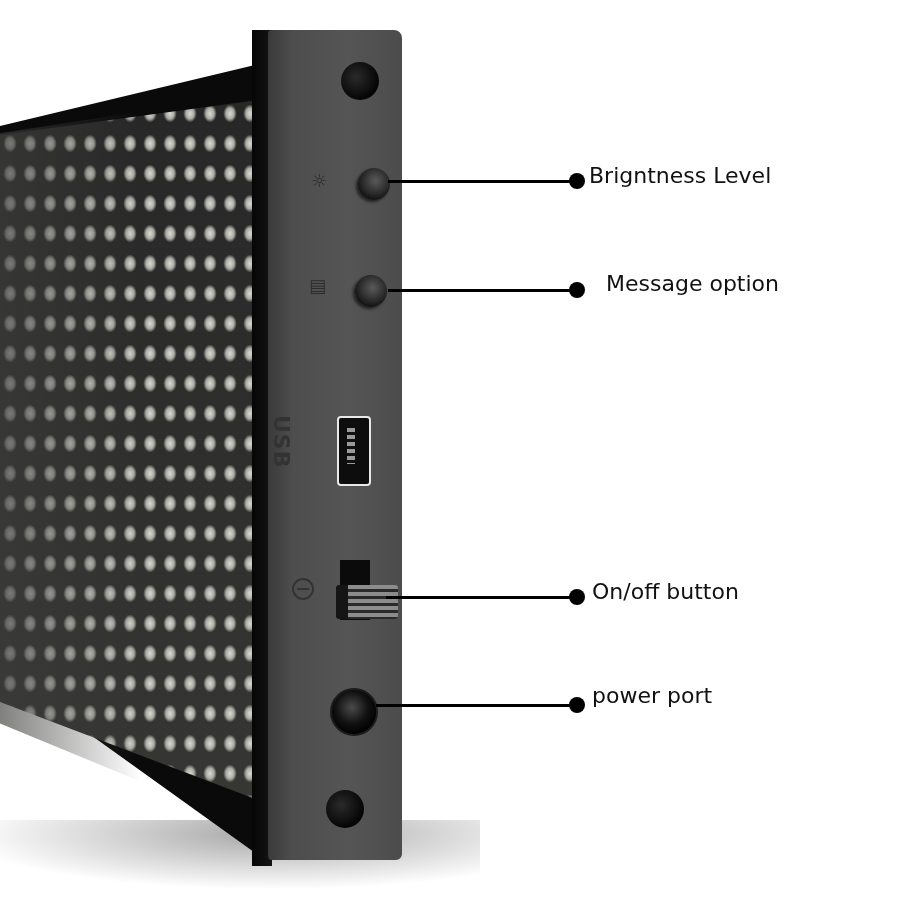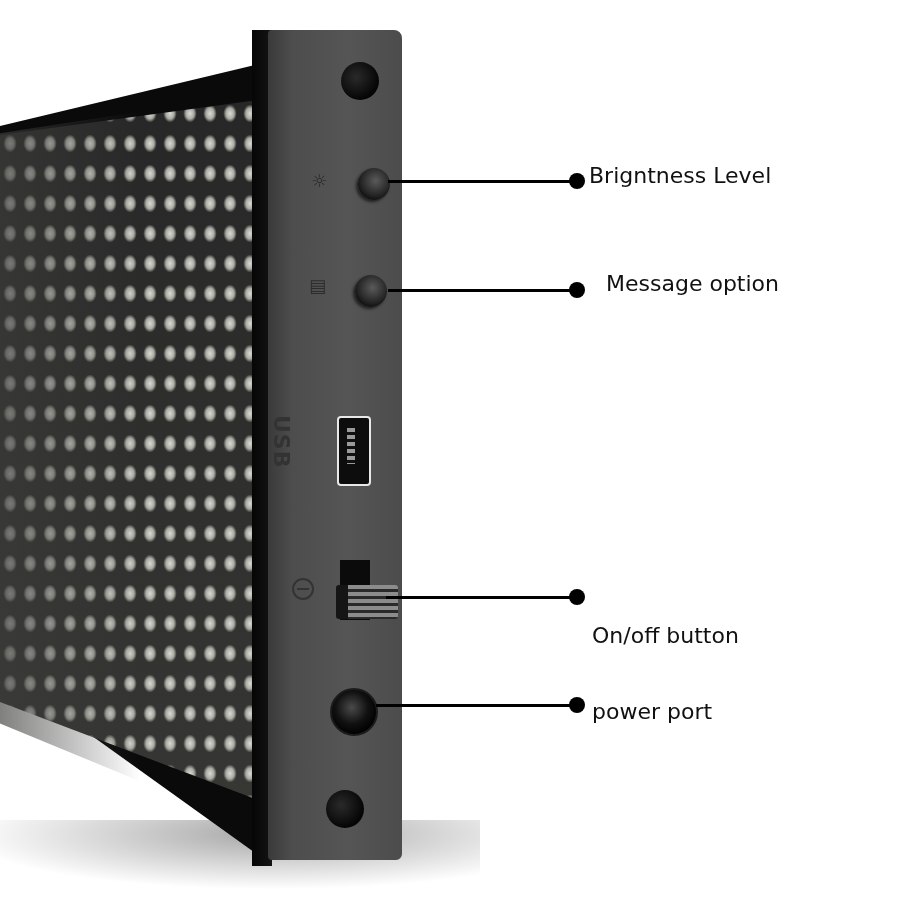--- a/index.html
+++ b/index.html
@@ -114,21 +114,21 @@
 
   <div class="callout" style="top:270px;">
     <div class="leader" style="left:388px;top:19px;width:190px;"></div>
     <div class="dot" style="left:569px;top:12px;"></div>
     <span class="callout-label" style="left:600px;top:3px;margin-left:6px;">Message option</span>
   </div>
 
   <div class="callout" style="top:577px;">
     <div class="leader" style="left:386px;top:19px;width:192px;"></div>
     <div class="dot" style="left:569px;top:12px;"></div>
-    <span class="callout-label" style="left:592px;top:4px;margin-top:44px;">On/off button</span>
+    <span class="callout-label" style="left:592px;top:4px;">On/off button</span>
   </div>
 
   <div class="callout" style="top:685px;">
     <div class="leader" style="left:376px;top:19px;width:202px;"></div>
     <div class="dot" style="left:569px;top:12px;"></div>
-    <span class="callout-label" style="left:592px;top:16px;text-align:center;">power port</span>
+    <span class="callout-label" style="left:592px;top:0px;text-align:center;">power port</span>
   </div>
 </div>
 
 </body></html>

